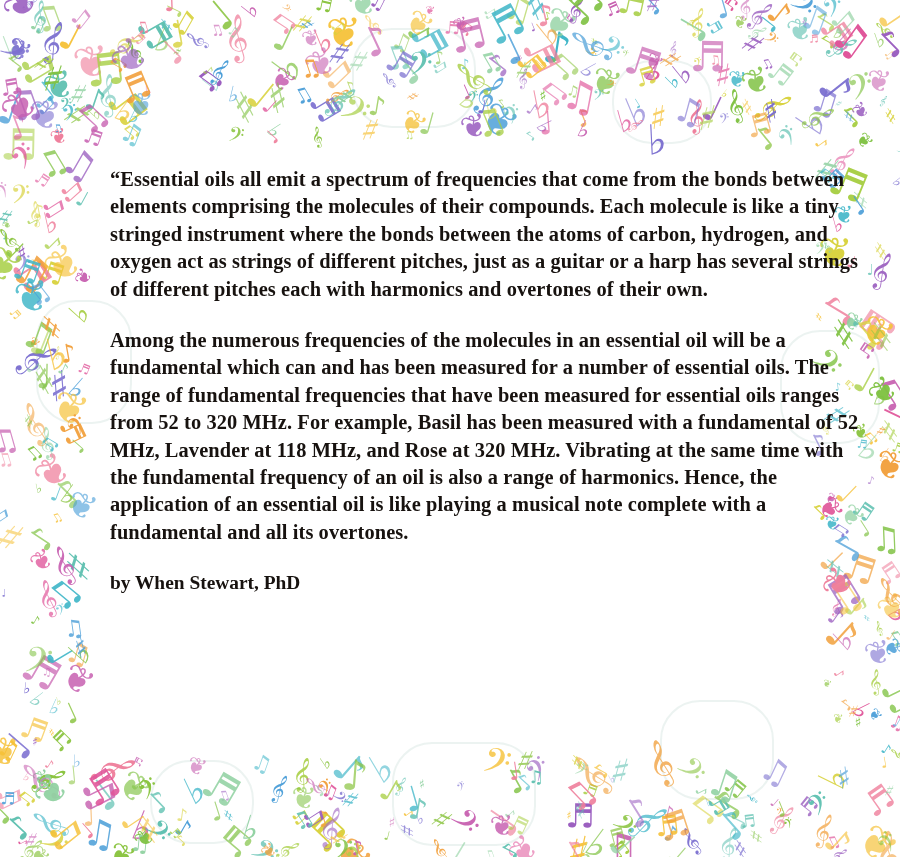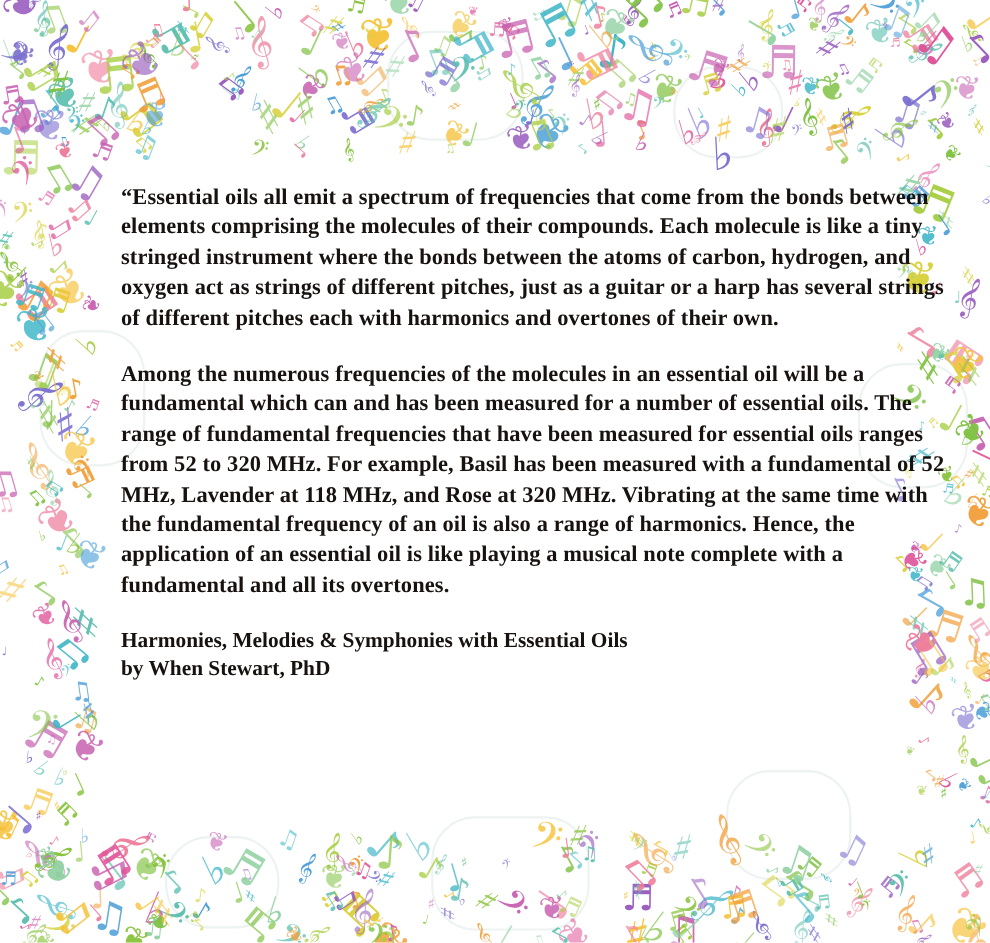--- a/index.html
+++ b/index.html
@@ -724,17 +724,16 @@
       <span class="note" style="left: 779.311px; top: 13.9885px; font-size: 31.9px; color: rgb(242, 160, 60); opacity: 0.93; transform: translate(-50%, -50%) rotate(38.5deg);">♪</span>
       <span class="note" style="left: 489.986px; top: 62.7877px; font-size: 26.9px; color: rgb(143, 209, 160); opacity: 0.84; transform: translate(-50%, -50%) rotate(-30.3deg);">♫</span>
       <span class="note" style="left: 737.417px; top: 821.736px; font-size: 27.8px; color: rgb(95, 193, 177); opacity: 0.58; transform: translate(-50%, -50%) rotate(-63.6deg);">♩</span>
       <span class="note" style="left: 135.257px; top: 115.66px; font-size: 21.1px; color: rgb(63, 182, 200); opacity: 0.67; transform: translate(-50%, -50%) rotate(26.1deg);">♭</span>
       <span class="note" style="left: 758.733px; top: 125.859px; font-size: 29.1px; color: rgb(242, 160, 60); opacity: 0.64; transform: translate(-50%, -50%) rotate(-15.2deg);">♬</span>
     </div>
 
   <div id="quote-block">
     <p class="para">“Essential oils all emit a spectrum of frequencies that come from the bonds between elements comprising the molecules of their compounds. Each molecule is like a tiny stringed instrument where the bonds between the atoms of carbon, hydrogen, and oxygen act as strings of different pitches, just as a guitar or a harp has several strings of different pitches each with harmonics and overtones of their own.</p>
     <p class="para">Among the numerous frequencies of the molecules in an essential oil will be a fundamental which can and has been measured for a number of essential oils. The range of fundamental frequencies that have been measured for essential oils ranges from 52 to 320 MHz. For example, Basil has been measured with a fundamental of 52 MHz, Lavender at 118 MHz, and Rose at 320 MHz. Vibrating at the same time with the fundamental frequency of an oil is also a range of harmonics. Hence, the application of an essential oil is like playing a musical note complete with a fundamental and all its overtones.</p>
-    <p class="attrib">Harmonies, Melodies &amp; Symphonies with Essential Oils</p>
     <p class="attrib">by When Stewart, PhD</p>
   </div>
 
 </div>
 
 </body></html>

